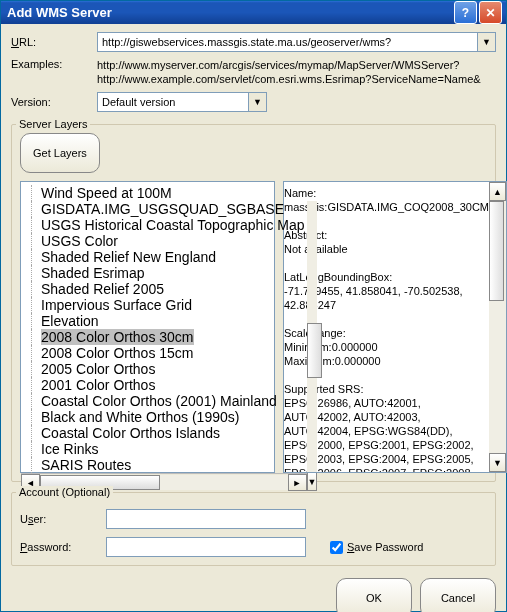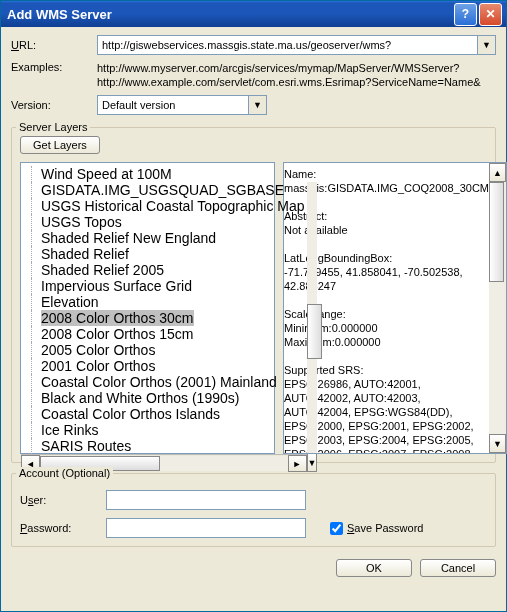--- a/index.html
+++ b/index.html
@@ -12,21 +12,21 @@
 .body{flex:1;padding:8px 10px 8px 10px;display:flex;flex-direction:column}
 .row{display:flex;align-items:center;margin-bottom:6px}
 .row .lbl{width:86px}
 .row .lbl u{text-decoration:underline}
 .combo{flex:1;display:flex;height:20px}
 .combo input{flex:1;border:1px solid #7F9DB9;border-right:none;padding:1px 4px;font:inherit;height:20px;box-sizing:border-box}
 .combo .drop{width:17px;border:1px solid #7F9DB9;background:#ECE9D8;display:flex;align-items:center;justify-content:center;font-size:9px;cursor:default}
 .examples{font-size:11px;line-height:14px}
 .fieldset{border:1px solid #D0C8B0;border-radius:2px;margin-top:6px;padding:8px 8px 8px 8px;position:relative}
 .fieldset .legend{position:absolute;top:-7px;left:4px;background:#ECE9D8;padding:0 3px;font-size:11px;color:#000}
-.btnWin{height:18px;border:1px solid #888;border-radius:3px;background:linear-gradient(to bottom,#fff,#ECE9D8);padding:0 12px;font:inherit;cursor:default}
+.btnWin{height:40px;border:1px solid #888;border-radius:10px;background:linear-gradient(to bottom,#fff,#ECE9D8);padding:0 12px;font:inherit;cursor:default}
 .layersRow{display:flex;gap:8px;margin-top:8px}
 .treebox{width:253px;height:290px;border:1px solid #7F9DB9;background:#fff;display:flex;flex-direction:column}
 .tree{flex:1;overflow:hidden;padding:3px 0 0 4px}
 .tree .item{padding:1px 2px 1px 16px;white-space:nowrap;position:relative;font-size:14px;line-height:14px}
 .tree .item::before{content:"";position:absolute;left:6px;top:0;bottom:0;border-left:1px dotted #aaa}
 .tree .item span.sel{background:#C0C0C0}
 .hscroll{height:17px;border-top:1px solid #bbb;background:#ECE9D8;display:flex;align-items:center}
 .hscroll .sbtn{width:17px;height:15px;border:1px solid #888;background:linear-gradient(to bottom,#fff,#ECE9D8);display:flex;align-items:center;justify-content:center;font-size:9px;margin:0}
 .hscroll .track{flex:1;height:15px;background:#F0EEE4;position:relative}
 .hscroll .thumb{position:absolute;left:0;top:0;height:15px;width:120px;background:linear-gradient(to bottom,#fff,#ddd);border:1px solid #888;box-sizing:border-box}
@@ -82,23 +82,23 @@
    <div class="legend">Server Layers</div>
    <button class="btnWin">Get Layers</button>
    <div class="layersRow">
     <div class="treebox">
      <div class="treeWrap">
       <div class="treeInner">
        <div class="tree" id="tree">
                   <div class="item"><span>Wind Speed at 100M</span></div>
                   <div class="item"><span>GISDATA.IMG_USGSQUAD_SGBASE</span></div>
                   <div class="item"><span>USGS Historical Coastal Topographic Map</span></div>
-                  <div class="item"><span>USGS Topos</span></div>
+                  <div class="item"><span>USGS Color</span></div>
                   <div class="item"><span>Shaded Relief New England</span></div>
-                  <div class="item"><span>Shaded Relief</span></div>
+                  <div class="item"><span>Shaded Esrimap</span></div>
                   <div class="item"><span>Shaded Relief 2005</span></div>
                   <div class="item"><span>Impervious Surface Grid</span></div>
                   <div class="item"><span>Elevation</span></div>
                   <div class="item"><span class="sel">2008 Color Orthos 30cm</span></div>
                   <div class="item"><span>2008 Color Orthos 15cm</span></div>
                   <div class="item"><span>2005 Color Orthos</span></div>
                   <div class="item"><span>2001 Color Orthos</span></div>
                   <div class="item"><span>Coastal Color Orthos (2001) Mainland</span></div>
                   <div class="item"><span>Black and White Orthos (1990s)</span></div>
                   <div class="item"><span>Coastal Color Orthos Islands</span></div>

